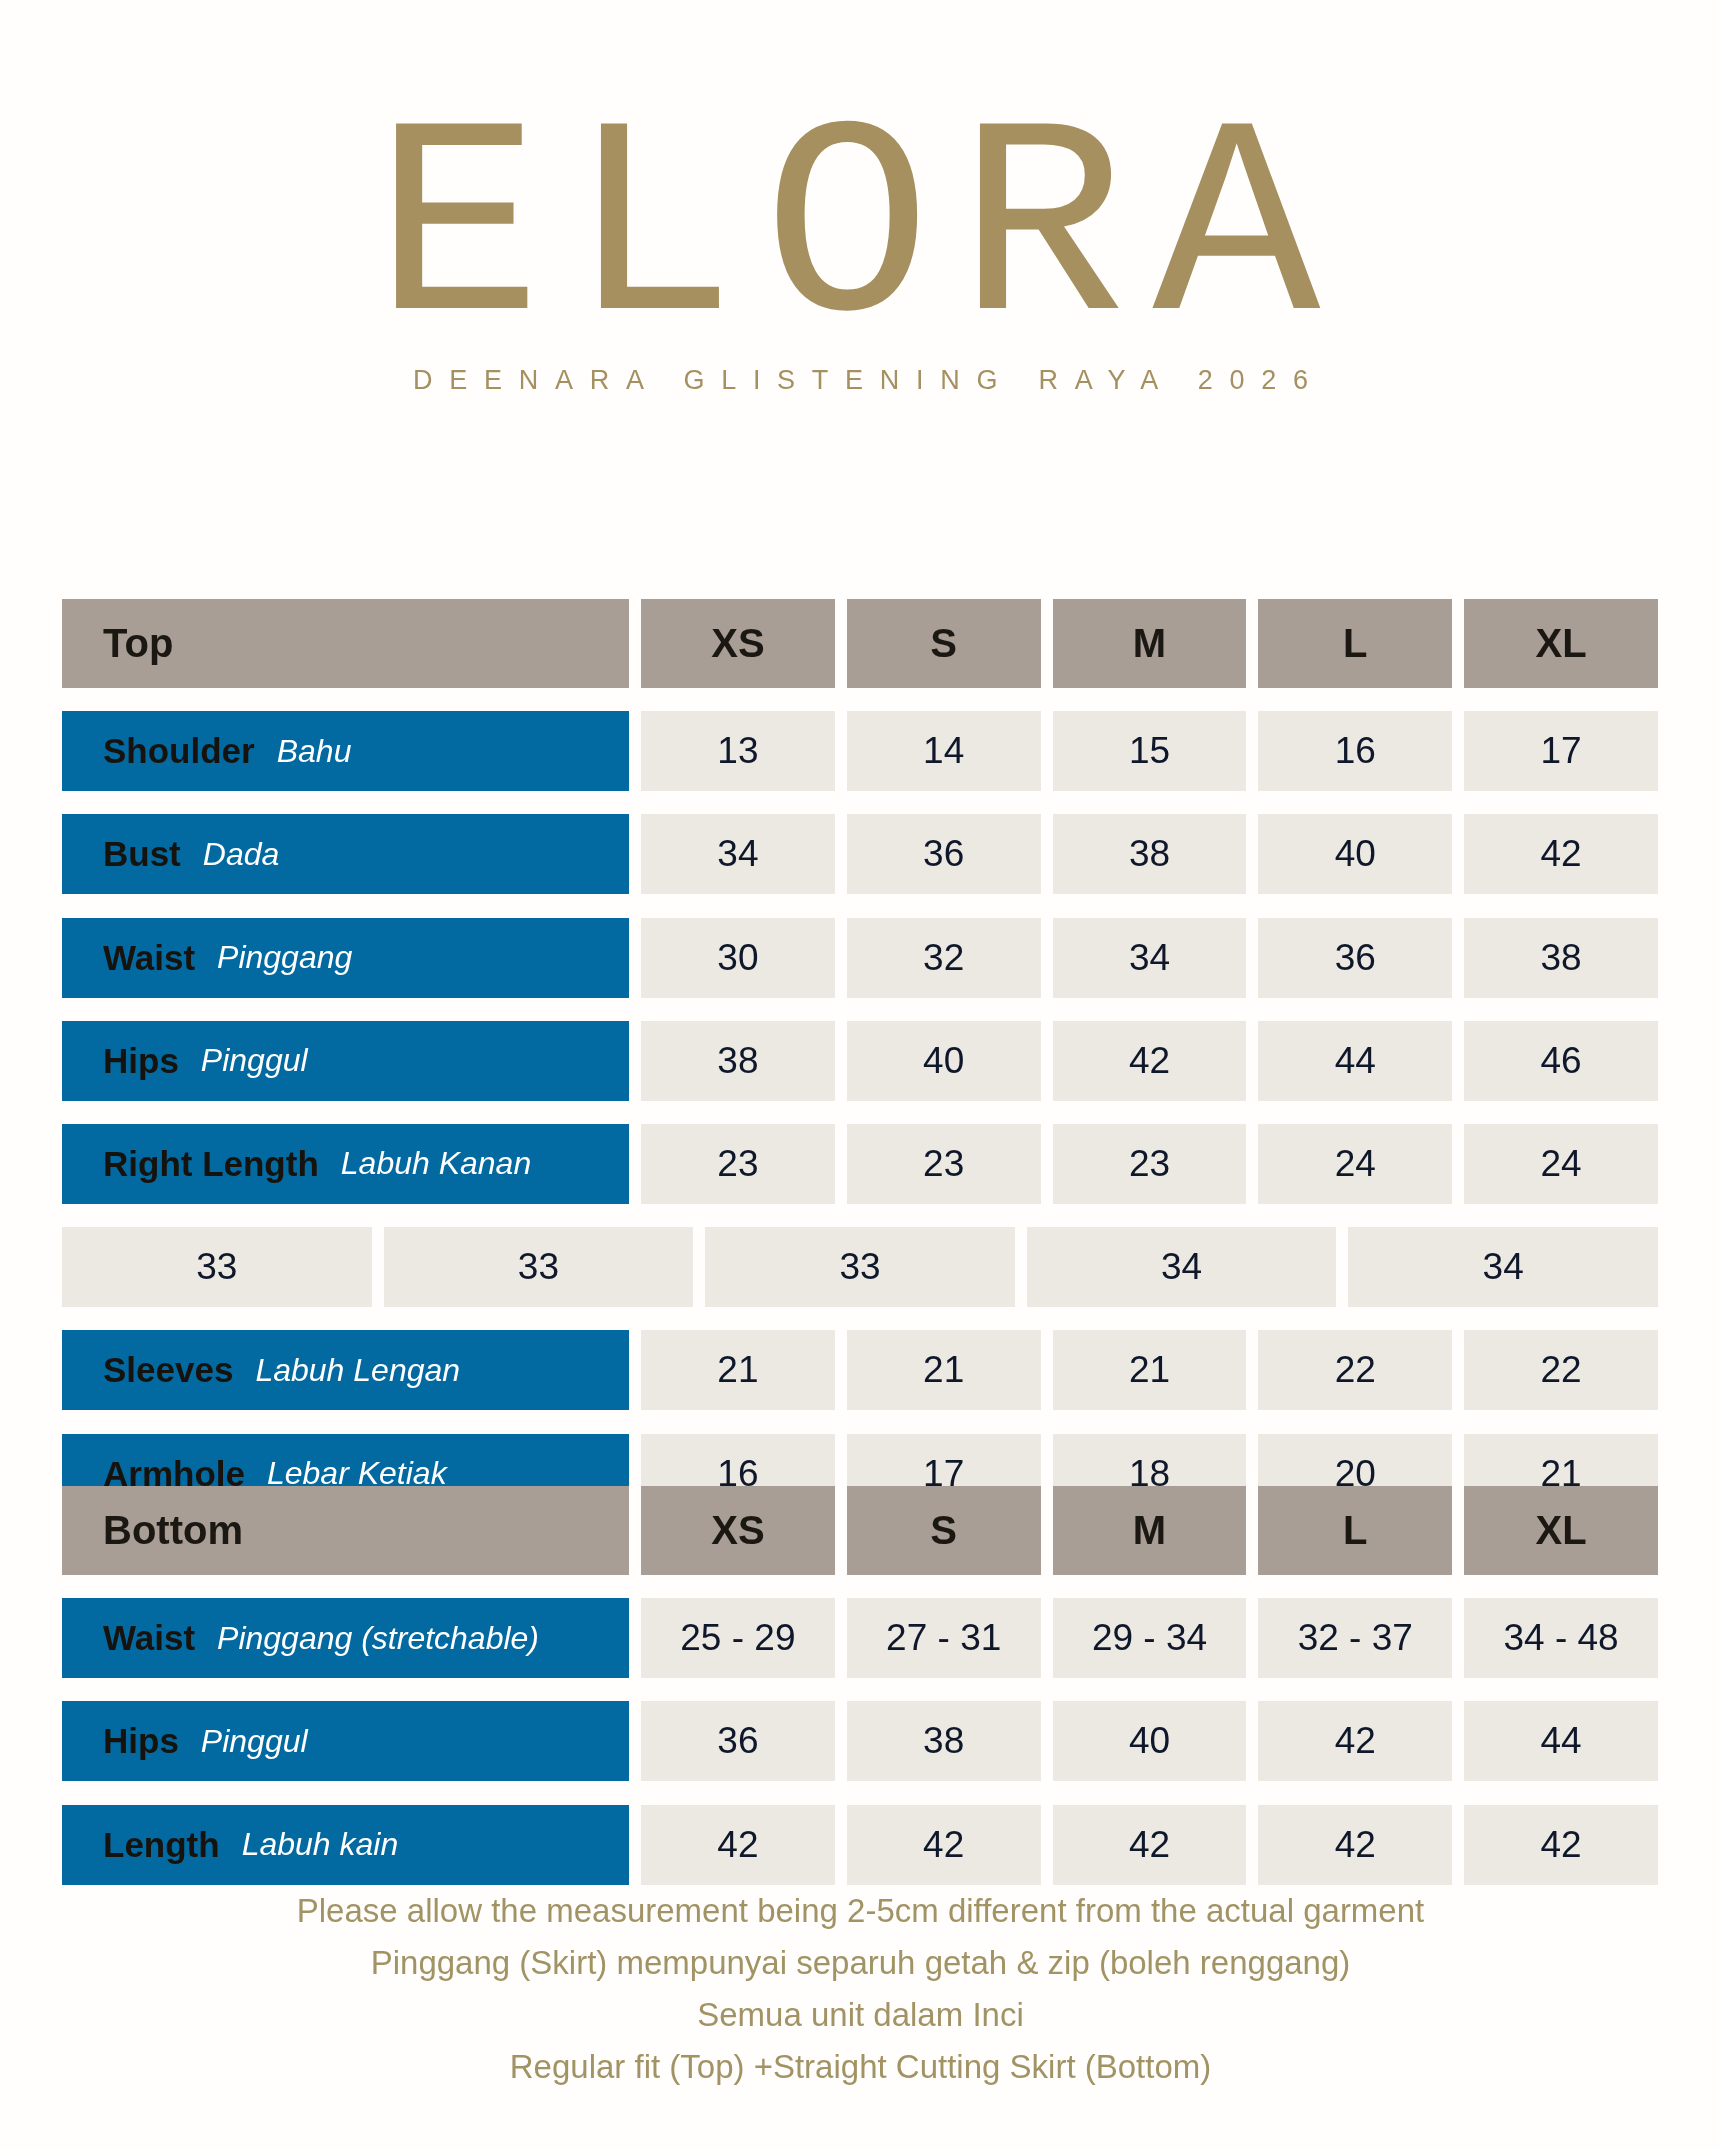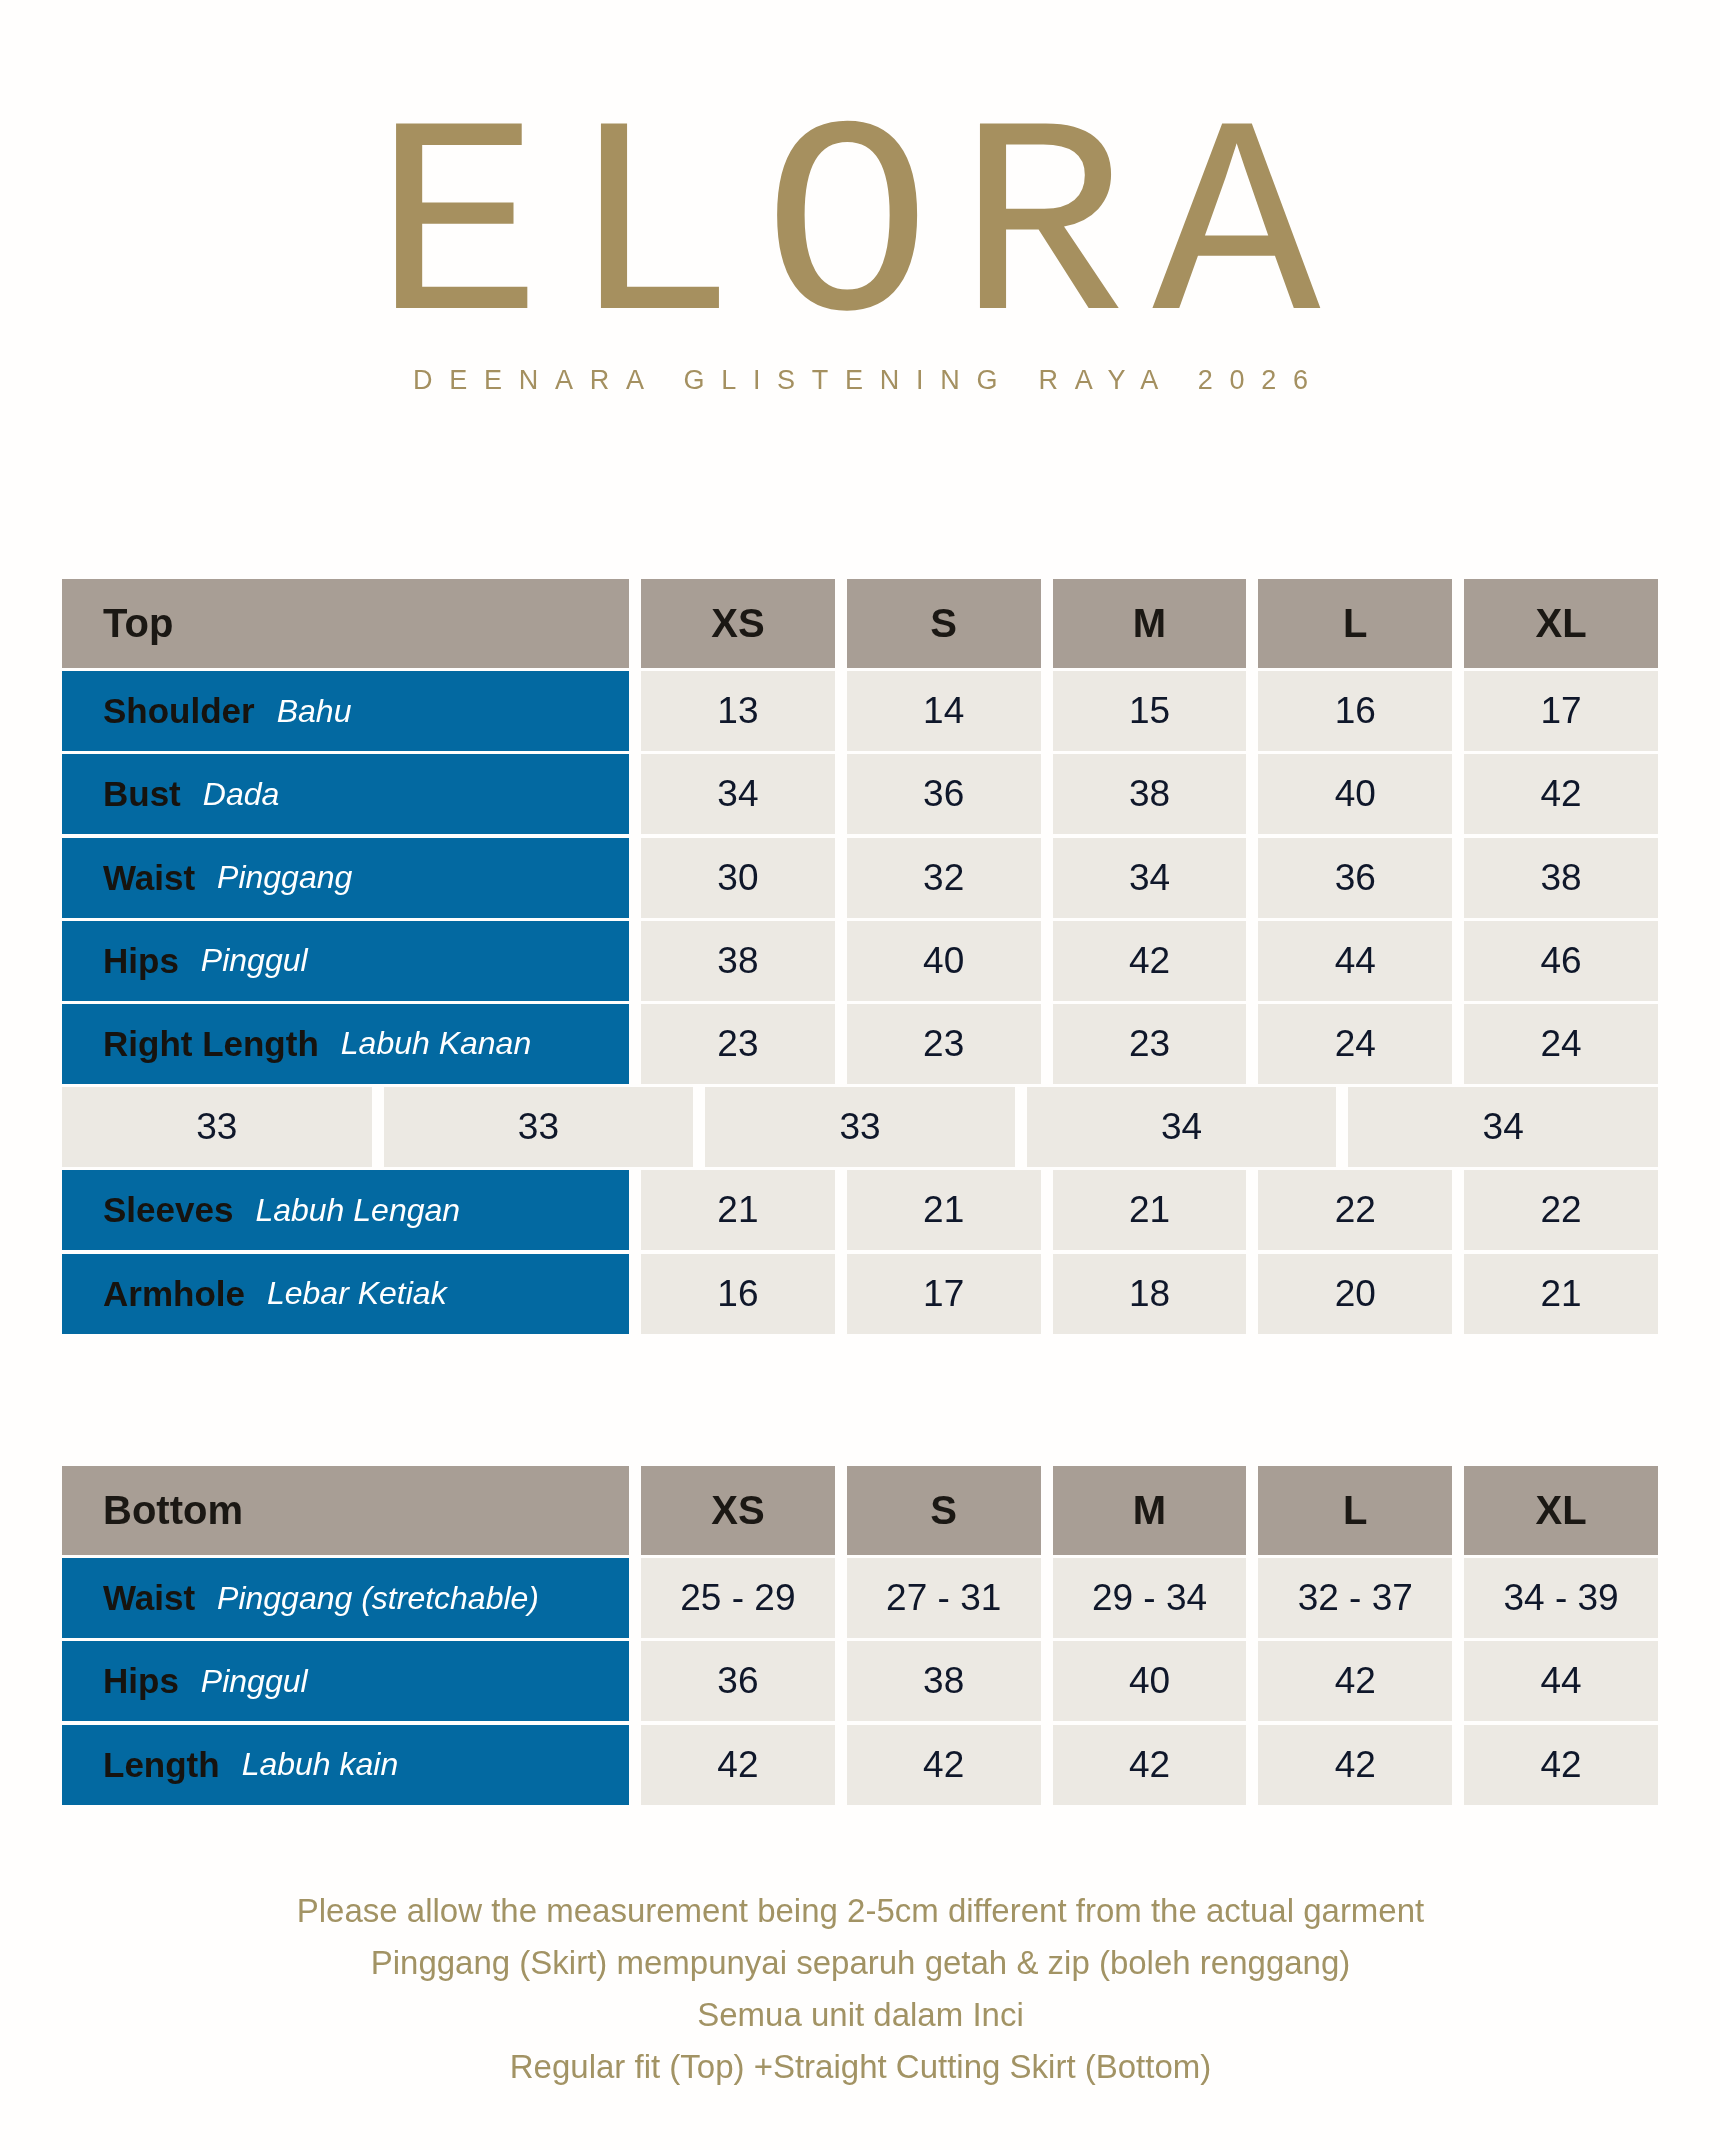--- a/index.html
+++ b/index.html
@@ -55,20 +55,21 @@
     display: flex;
     flex-direction: column;
     row-gap: 3.2px;
   }
   #table-top    { top: 579px; }
   #table-bottom { top: 1466px; }
 
   .t-row {
     display: flex;
     column-gap: 12px;
+    margin-top: 20px;
   }
   .t-row .cell {
     display: flex;
     align-items: center;
   }
   .header-row .cell { height: 89px; background: #a89e95; }
   .data-row   .cell { height: 80px; }
 
   .label-cell {
     width: 567px;
@@ -355,21 +356,21 @@
         <div class="cell size-cell">
           <span class="size-value">27 - 31</span>
         </div>
         <div class="cell size-cell">
           <span class="size-value">29 - 34</span>
         </div>
         <div class="cell size-cell">
           <span class="size-value">32 - 37</span>
         </div>
         <div class="cell size-cell">
-          <span class="size-value">34 - 39</span>
+          <span class="size-value">34 - 48</span>
         </div>
       </div>
       <div class="t-row data-row">
         <div class="cell label-cell">
           <span class="label-en">Hips</span>
           <span class="label-ms">Pinggul</span>
         </div>
         <div class="cell size-cell">
           <span class="size-value">36</span>
         </div>

